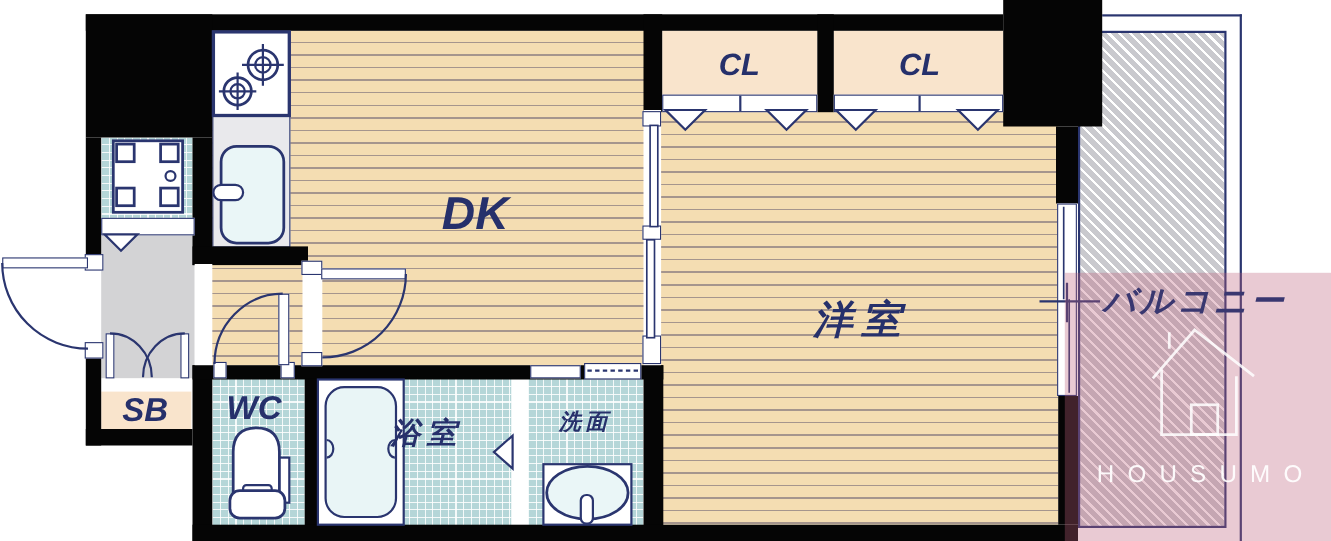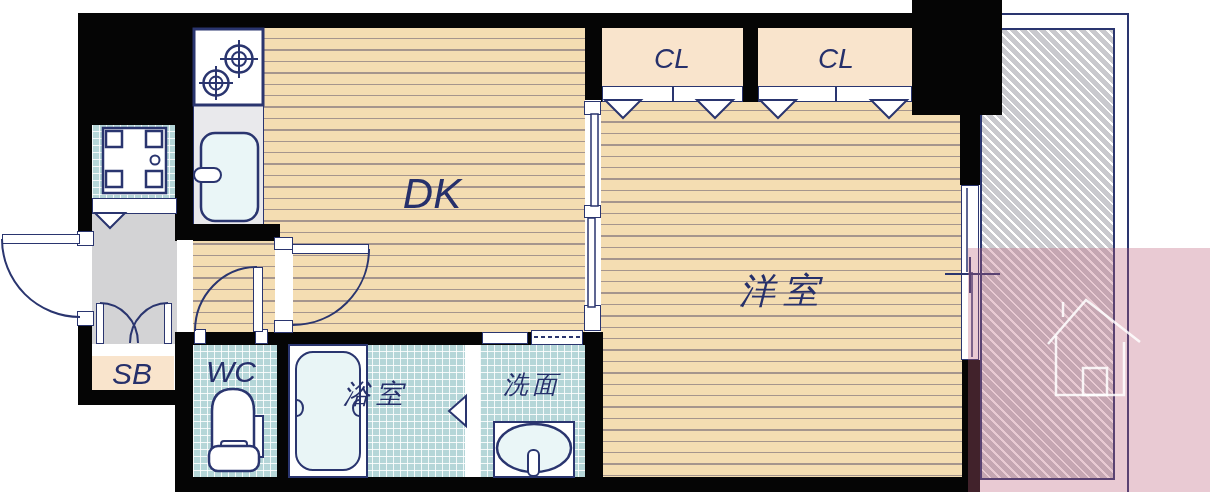--- a/index.html
+++ b/index.html
@@ -16,21 +16,21 @@
       repeating-linear-gradient(to bottom,rgba(255,255,255,.85) 0,rgba(255,255,255,.85) 1px,transparent 1px,transparent 7px);}
   .wall{background:#050505;}
   .peach{background:#f9e4cc;}
   .gray{background:#d3d3d5;}
   .kgray{background:#e9e9ec;border:1.5px solid #2a356f;box-sizing:border-box;}
   .whitebox{background:#ffffff;border:1.5px solid #2a356f;box-sizing:border-box;}
   .plainwhite{background:#ffffff;}
   .hatch{background:repeating-linear-gradient(45deg,#c9c9ce 0,#c9c9ce 5px,#ffffff 5px,#ffffff 7px);
          border:2px solid #2a356f;box-sizing:border-box;}
   .navyline{background:#2a356f;}
-  .label{color:#26306b;font-weight:normal;font-style:italic;white-space:nowrap;
+  .label{color:#26306b;font-weight:bold;font-style:italic;white-space:nowrap;
          display:flex;align-items:center;justify-content:center;line-height:1;}
   .wm-pink{background:rgba(188,95,120,0.33);}
   .wm-brand{color:rgba(255,255,255,0.92);font-weight:400;letter-spacing:12px;font-size:22px;}
   svg{display:block;}
 </style>
 </head>
 <body>
 
 <div id="stage">
 
@@ -177,26 +177,28 @@
       </g>
     </g>
   </svg>
 
   <div class="abs label" style="left:723px;top:271px;width:120px;height:40px;font-size:36px;letter-spacing:8px;">洋室</div>
   <div class="abs label" style="left:382px;top:170px;width:100px;height:48px;font-size:42px;">DK</div>
   <div class="abs label" style="left:97px;top:358px;width:70px;height:32px;font-size:30px;">SB</div>
   <div class="abs label" style="left:196px;top:356px;width:70px;height:32px;font-size:30px;">WC</div>
   <div class="abs label" style="left:637px;top:44px;width:70px;height:30px;font-size:28px;">CL</div>
   <div class="abs label" style="left:801px;top:44px;width:70px;height:30px;font-size:28px;">CL</div>
-  <div class="abs label" style="left:316px;top:379px;width:120px;height:30px;font-size:27px;letter-spacing:6px;">浴室</div>
-  <div class="abs label" style="left:492px;top:370px;width:80px;height:28px;font-size:25px;letter-spacing:4px;">洗面</div>
+  <div class="abs label" style="left:328px;top:379px;width:120px;height:30px;font-size:27px;letter-spacing:6px;">浴室</div>
+  <div class="abs label" style="left:492px;top:370px;width:80px;height:28px;font-size:20px;letter-spacing:4px;">洗面</div>
 
   <div class="abs wm-pink" style="left:968px;top:248px;width:242px;height:244px;"></div>
+  <div class="abs label" style="left:1002px;top:258px;width:200px;height:34px;font-size:30px;letter-spacing:3px;color:#393770;justify-content:flex-start;">バルコニー</div>
   <svg class="abs" style="left:1040px;top:292px;" width="110" height="110" viewBox="0 0 110 110">
     <g stroke="rgba(255,255,255,0.85)" stroke-width="2.5" fill="none">
       <polyline points="8,52 46,8 100,50"></polyline>
       <path d="M23 10 V25"></path>
       <path d="M16 44 V103 H84 V50"></path>
       <rect x="43" y="76" width="24" height="27"></rect>
     </g>
   </svg>
+  <div class="abs wm-brand" style="left:997px;top:418px;">HOUSUMO</div>
 
 </div>
 
 </body></html>

